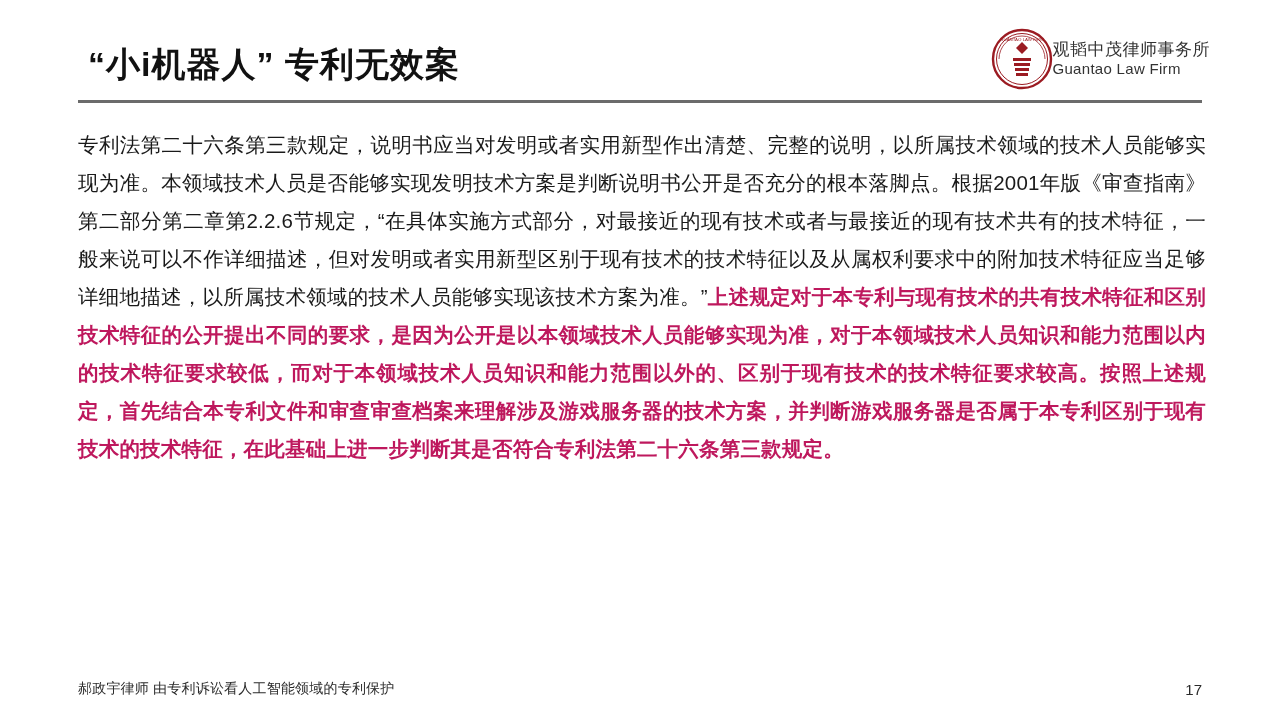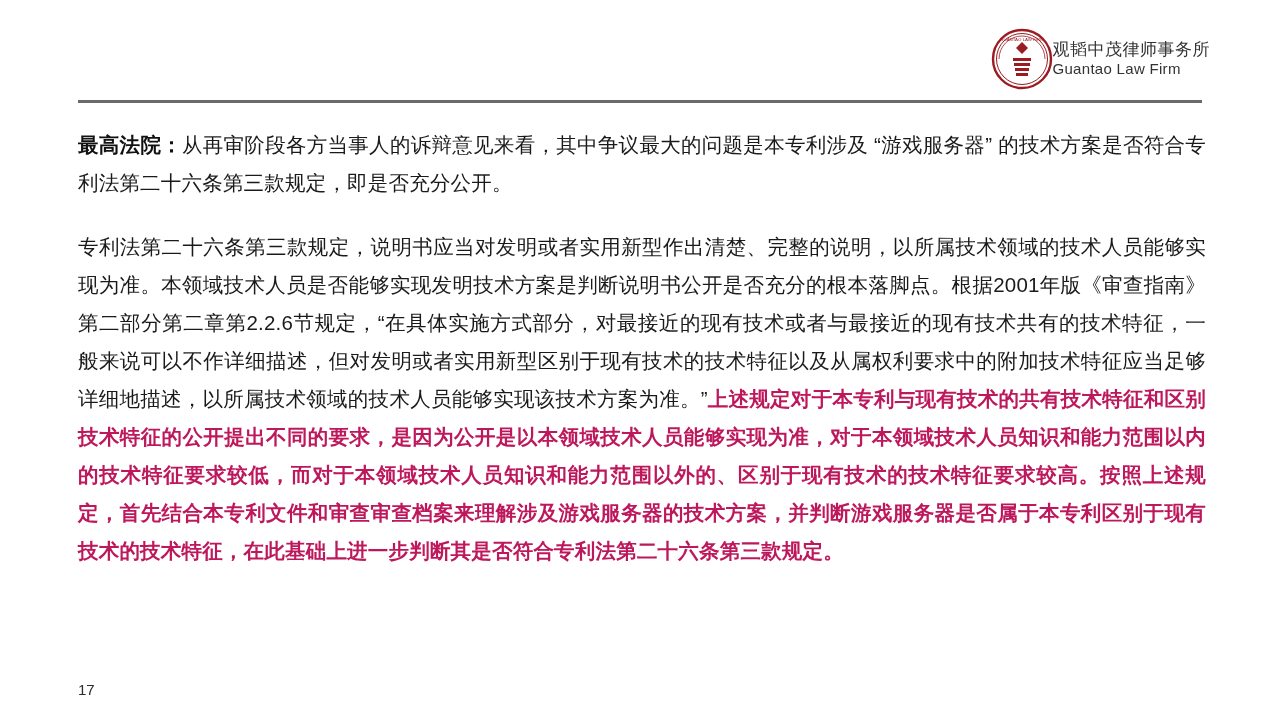--- a/index.html
+++ b/index.html
@@ -131,20 +131,21 @@
     color: #2b2b2b;
     text-align: center;
   }
 </style>
 </head>
 <body>
 
 <div class="slide">
 
   <div class="header">
+    <div class="slide-title">“小i机器人” 专利无效案</div>
     <div class="header-rule"></div>
 
     <div class="logo-block">
       <div class="logo-mark">
         <svg width="62" height="62" viewBox="0 0 62 62" aria-hidden="true">
           <circle cx="31" cy="31" r="29" fill="#ffffff" stroke="#9b1b22" stroke-width="2.4"></circle>
           <circle cx="31" cy="31" r="25.5" fill="#ffffff" stroke="#9b1b22" stroke-width="1"></circle>
           <path d="M31 14 L37 20 L31 26 L25 20 Z" fill="#9b1b22"></path>
           <rect x="22" y="30" width="18" height="3" fill="#9b1b22"></rect>
           <rect x="23" y="35" width="16" height="3" fill="#9b1b22"></rect>
@@ -156,27 +157,25 @@
       </div>
       <div class="logo-text">
         <span class="logo-cn">观韬中茂律师事务所</span>
         <span class="logo-en">Guantao Law Firm</span>
       </div>
     </div>
   </div>
 
   <div class="content">
 
-    <p class="para first">
-      <span class="lead-label">最高法院：</span><span>从再审阶段各方当事人的诉辩意见来看，其中争议最大的问题是本专利涉及 “游戏服务器” 的技术方案是否符合专利法第二十六条第三款规定，即是否充分公开。</span>
-    </p>
 
     <p class="para">
       <span>专利法第二十六条第三款规定，说明书应当对发明或者实用新型作出清楚、完整的说明，以所属技术领域的技术人员能够实现为准。本领域技术人员是否能够实现发明技术方案是判断说明书公开是否充分的根本落脚点。根据2001年版《审查指南》第二部分第二章第2.2.6节规定，“在具体实施方式部分，对最接近的现有技术或者与最接近的现有技术共有的技术特征，一般来说可以不作详细描述，但对发明或者实用新型区别于现有技术的技术特征以及从属权利要求中的附加技术特征应当足够详细地描述，以所属技术领域的技术人员能够实现该技术方案为准。”</span><span class="red">上述规定对于本专利与现有技术的共有技术特征和区别技术特征的公开提出不同的要求，是因为公开是以本领域技术人员能够实现为准，对于本领域技术人员知识和能力范围以内的技术特征要求较低，而对于本领域技术人员知识和能力范围以外的、区别于现有技术的技术特征要求较高。按照上述规定，首先结合本专利文件和审查审查档案来理解涉及游戏服务器的技术方案，并判断游戏服务器是否属于本专利区别于现有技术的技术特征，在此基础上进一步判断其是否符合专利法第二十六条第三款规定。</span>
     </p>
 
   </div>
 
   <div class="footer">
+    <div class="footer-note">郝政宇律师 由专利诉讼看人工智能领域的专利保护</div>
     <div class="footer-page">17</div>
   </div>
 
 </div>
 
 </body></html>

